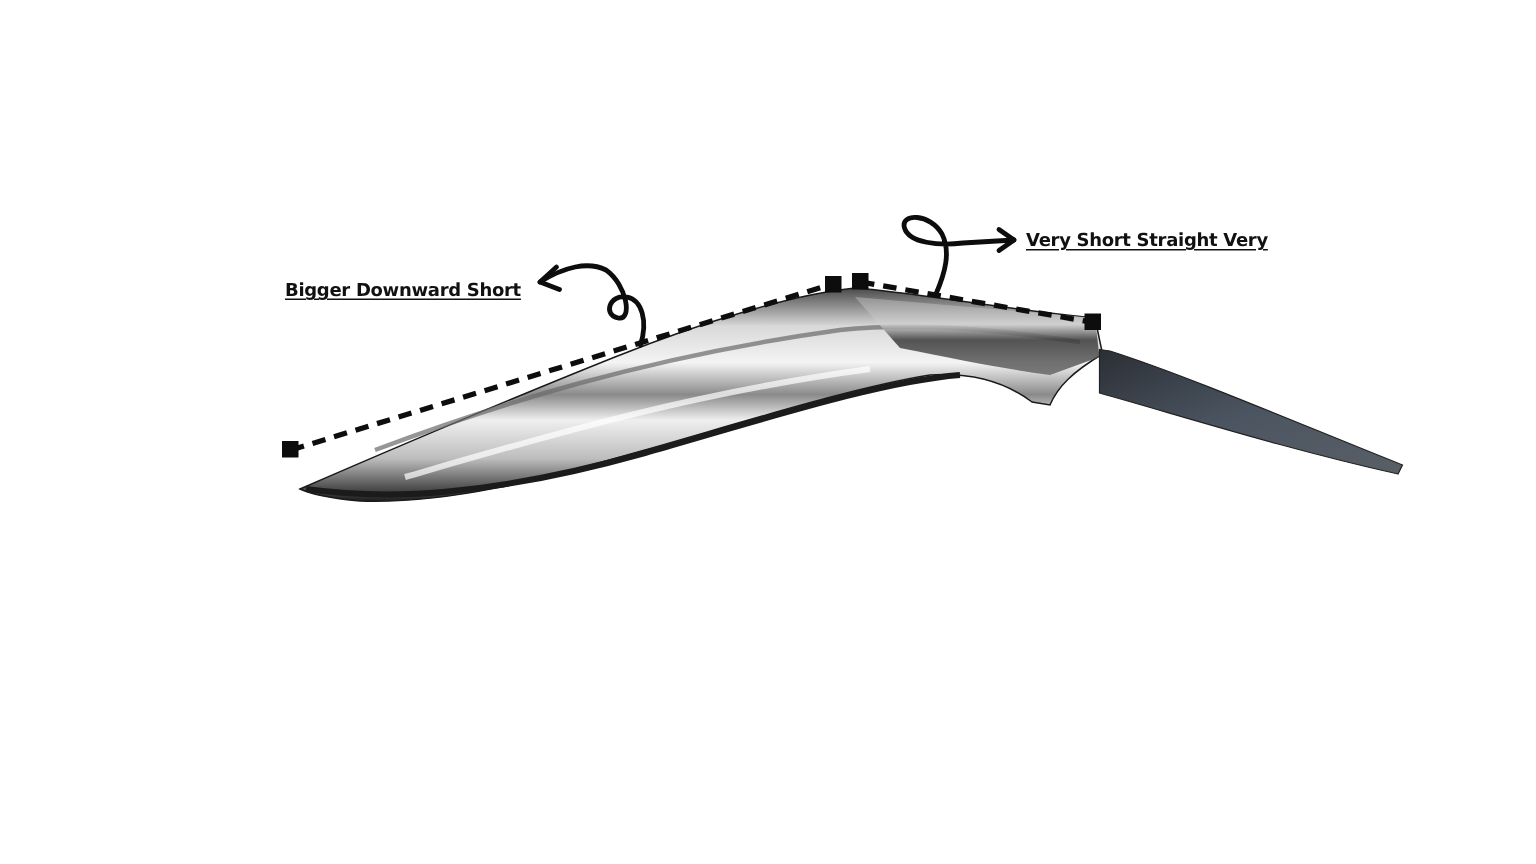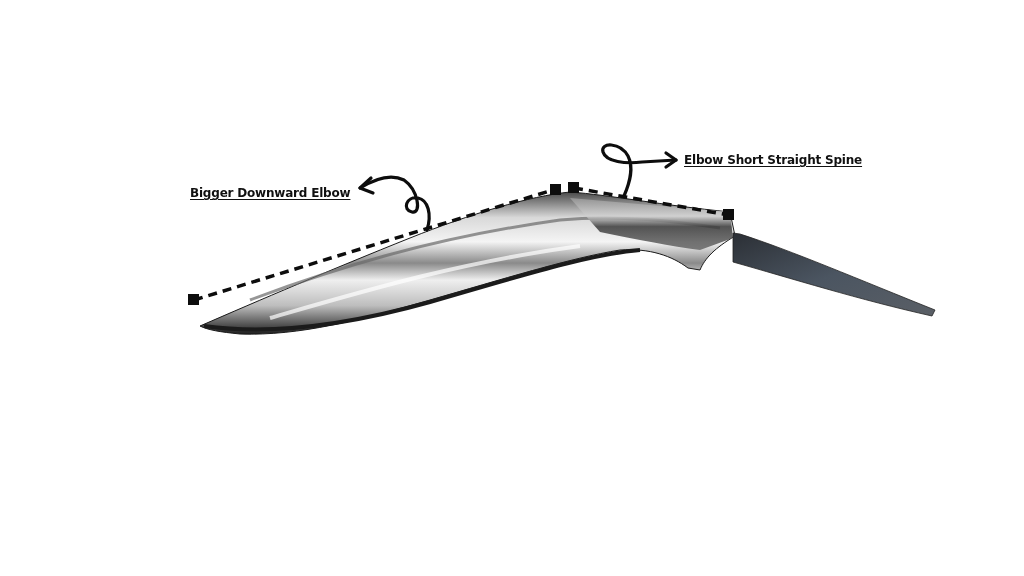--- a/index.html
+++ b/index.html
@@ -87,14 +87,14 @@
     <path d="M427 230 C 432 214, 428 200, 418 198 C 406 196, 402 210, 412 212 C 422 214, 418 190, 404 180 C 392 174, 376 178, 360 188"></path>
     <path d="M360 188 L 371 178 M360 188 L 373 193"></path>
   </g>
 
   <g fill="none" stroke="#0d0d0d" stroke-width="3.2" stroke-linecap="round">
     <path d="M624 196 C 630 182, 634 168, 628 156 C 620 142, 600 142, 603 152 C 606 162, 626 164, 642 162 L 676 160"></path>
     <path d="M676 160 L 666 153 M676 160 L 666 167"></path>
   </g>
 </svg>
 
-<div class="label" id="label-elbow">Bigger Downward Elbow</div>
-<div class="label" id="label-spine">Elbow Short Straight Spine</div>
+<div class="label" id="label-elbow">Bigger Downward Short</div>
+<div class="label" id="label-spine">Very Short Straight Very</div>
 
 </body></html>

